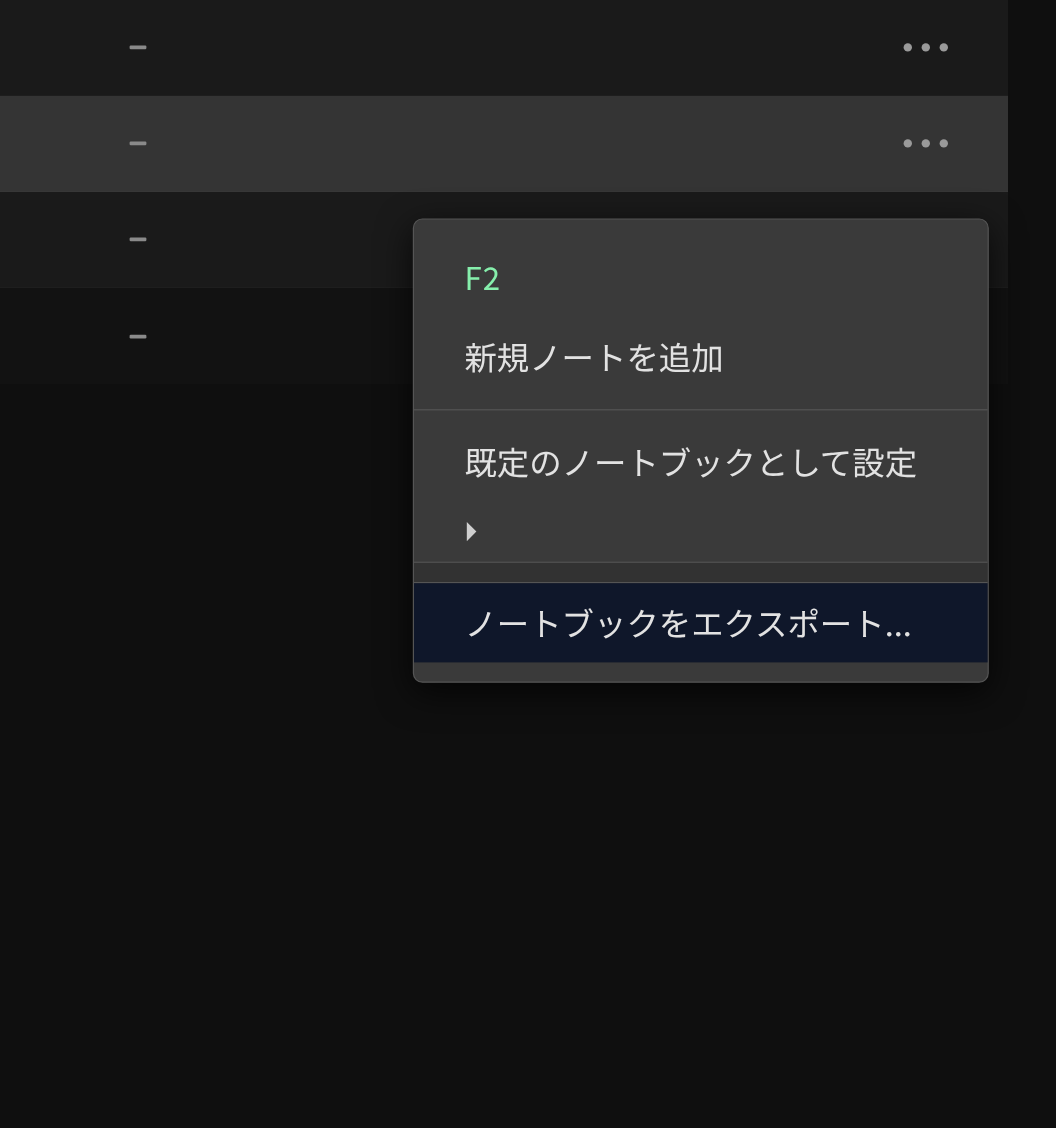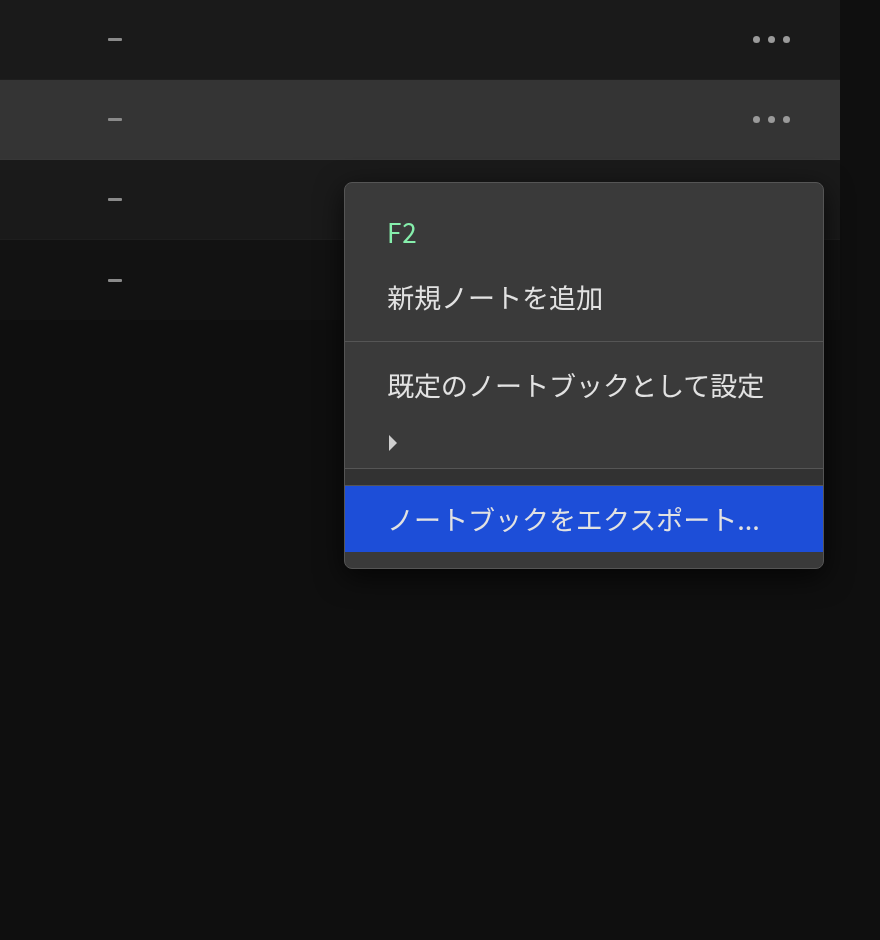--- a/index.html
+++ b/index.html
@@ -69,21 +69,21 @@
     .menu-item {
       display: flex;
       align-items: center;
       justify-content: space-between;
       padding: 17px 42px 17px 42px;
       font-size: 27px;
       line-height: 1.2;
       cursor: default;
     }
     .menu-item.hover {
-      background: #1d4ed8;
+      background: #0f172a;
     }
     .menu-sep-thin {
       height: 1px;
       background: #555;
       margin: 10px 0;
     }
     .menu-sep-gap {
       height: 18px;
       border-top: 1px solid #555;
       border-bottom: 1px solid #555;

